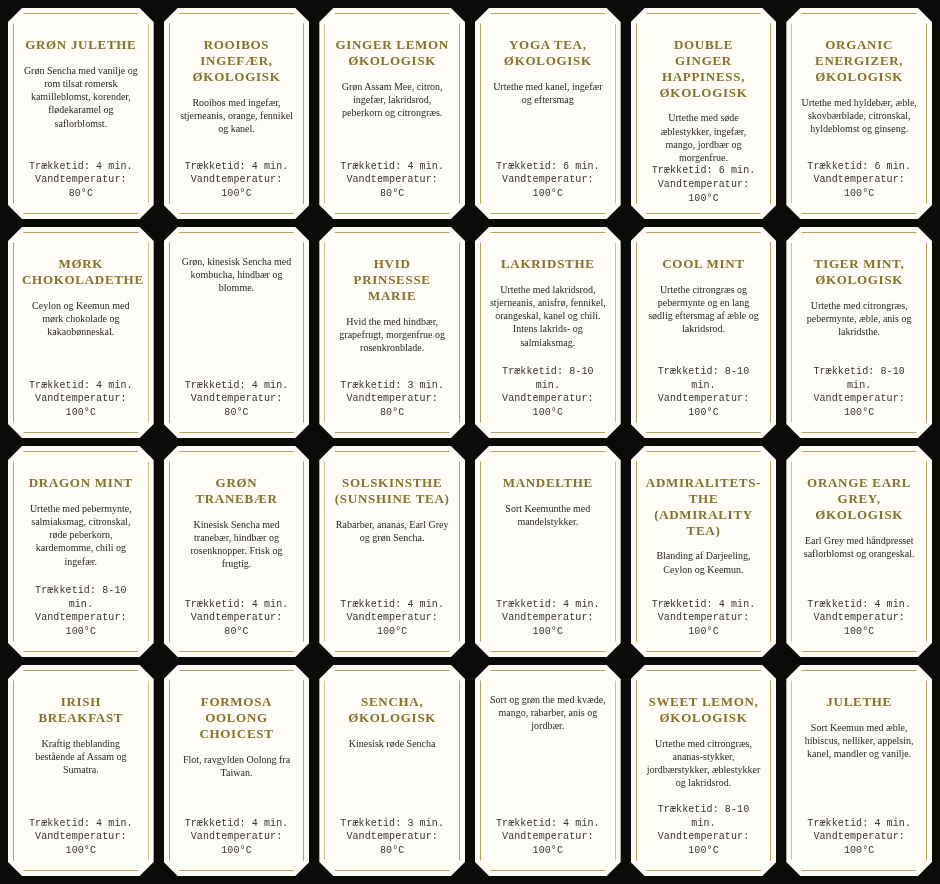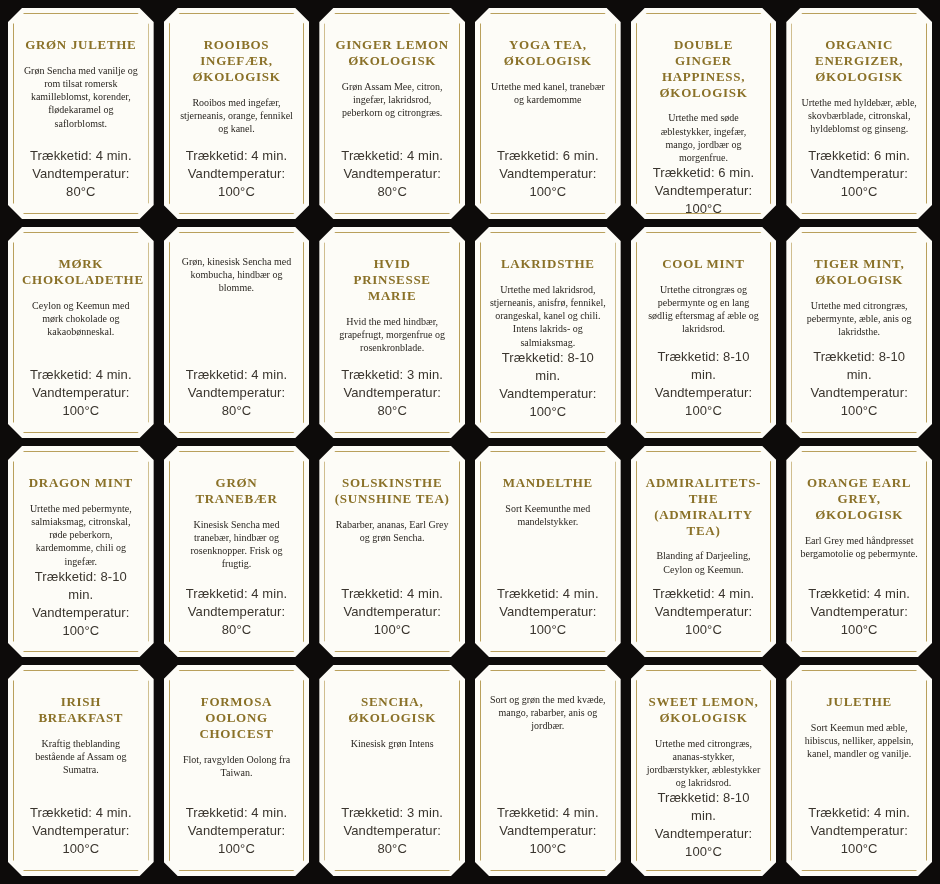--- a/index.html
+++ b/index.html
@@ -69,23 +69,23 @@
   .desc {
     font-family: "Liberation Serif", serif;
     color: #2b2722;
     font-size: 10px;
     line-height: 1.32;
     margin-top: 11px;
     max-width: 100%;
   }
   .spacer { flex: 1 1 auto; }
   .brew {
-    font-family: Liberation Sans, sans-serif;
+    font-family: Liberation Mono, monospace;
     color: #3a352e;
-    font-size: 13px;
+    font-size: 10px;
     line-height: 1.38;
     letter-spacing: 0.1px;
     padding-bottom: 4px;
   }
 </style>
 </head>
 <body>
 
 <div id="grid">
     <div class="card">
@@ -117,21 +117,21 @@
         <div class="spacer"></div>
         <div class="brew">
           <div>Trækketid: 4 min.</div>
           <div>Vandtemperatur: 80°C</div>
         </div>
       </div>
     </div>
     <div class="card">
       <div class="card-inner">
         <div class="title">YOGA TEA, ØKOLOGISK</div>
-        <div class="desc">Urtethe med kanel, tranebær og kardemomme</div>
+        <div class="desc">Urtethe med kanel, ingefær og eftersmag</div>
         <div class="spacer"></div>
         <div class="brew">
           <div>Trækketid: 6 min.</div>
           <div>Vandtemperatur: 100°C</div>
         </div>
       </div>
     </div>
     <div class="card">
       <div class="card-inner">
         <div class="title">DOUBLE GINGER HAPPINESS, ØKOLOGISK</div>
@@ -270,21 +270,21 @@
         <div class="spacer"></div>
         <div class="brew">
           <div>Trækketid: 4 min.</div>
           <div>Vandtemperatur: 100°C</div>
         </div>
       </div>
     </div>
     <div class="card">
       <div class="card-inner">
         <div class="title">ORANGE EARL GREY, ØKOLOGISK</div>
-        <div class="desc">Earl Grey med håndpresset bergamotolie og pebermynte.</div>
+        <div class="desc">Earl Grey med håndpresset saflorblomst og orangeskal.</div>
         <div class="spacer"></div>
         <div class="brew">
           <div>Trækketid: 4 min.</div>
           <div>Vandtemperatur: 100°C</div>
         </div>
       </div>
     </div>
     <div class="card">
       <div class="card-inner">
         <div class="title">IRISH BREAKFAST</div>
@@ -303,21 +303,21 @@
         <div class="spacer"></div>
         <div class="brew">
           <div>Trækketid: 4 min.</div>
           <div>Vandtemperatur: 100°C</div>
         </div>
       </div>
     </div>
     <div class="card">
       <div class="card-inner">
         <div class="title">SENCHA, ØKOLOGISK</div>
-        <div class="desc">Kinesisk grøn Intens</div>
+        <div class="desc">Kinesisk røde Sencha</div>
         <div class="spacer"></div>
         <div class="brew">
           <div>Trækketid: 3 min.</div>
           <div>Vandtemperatur: 80°C</div>
         </div>
       </div>
     </div>
     <div class="card">
       <div class="card-inner">
         <div class="desc">Sort og grøn the med kvæde, mango, rabarber, anis og jordbær.</div>

